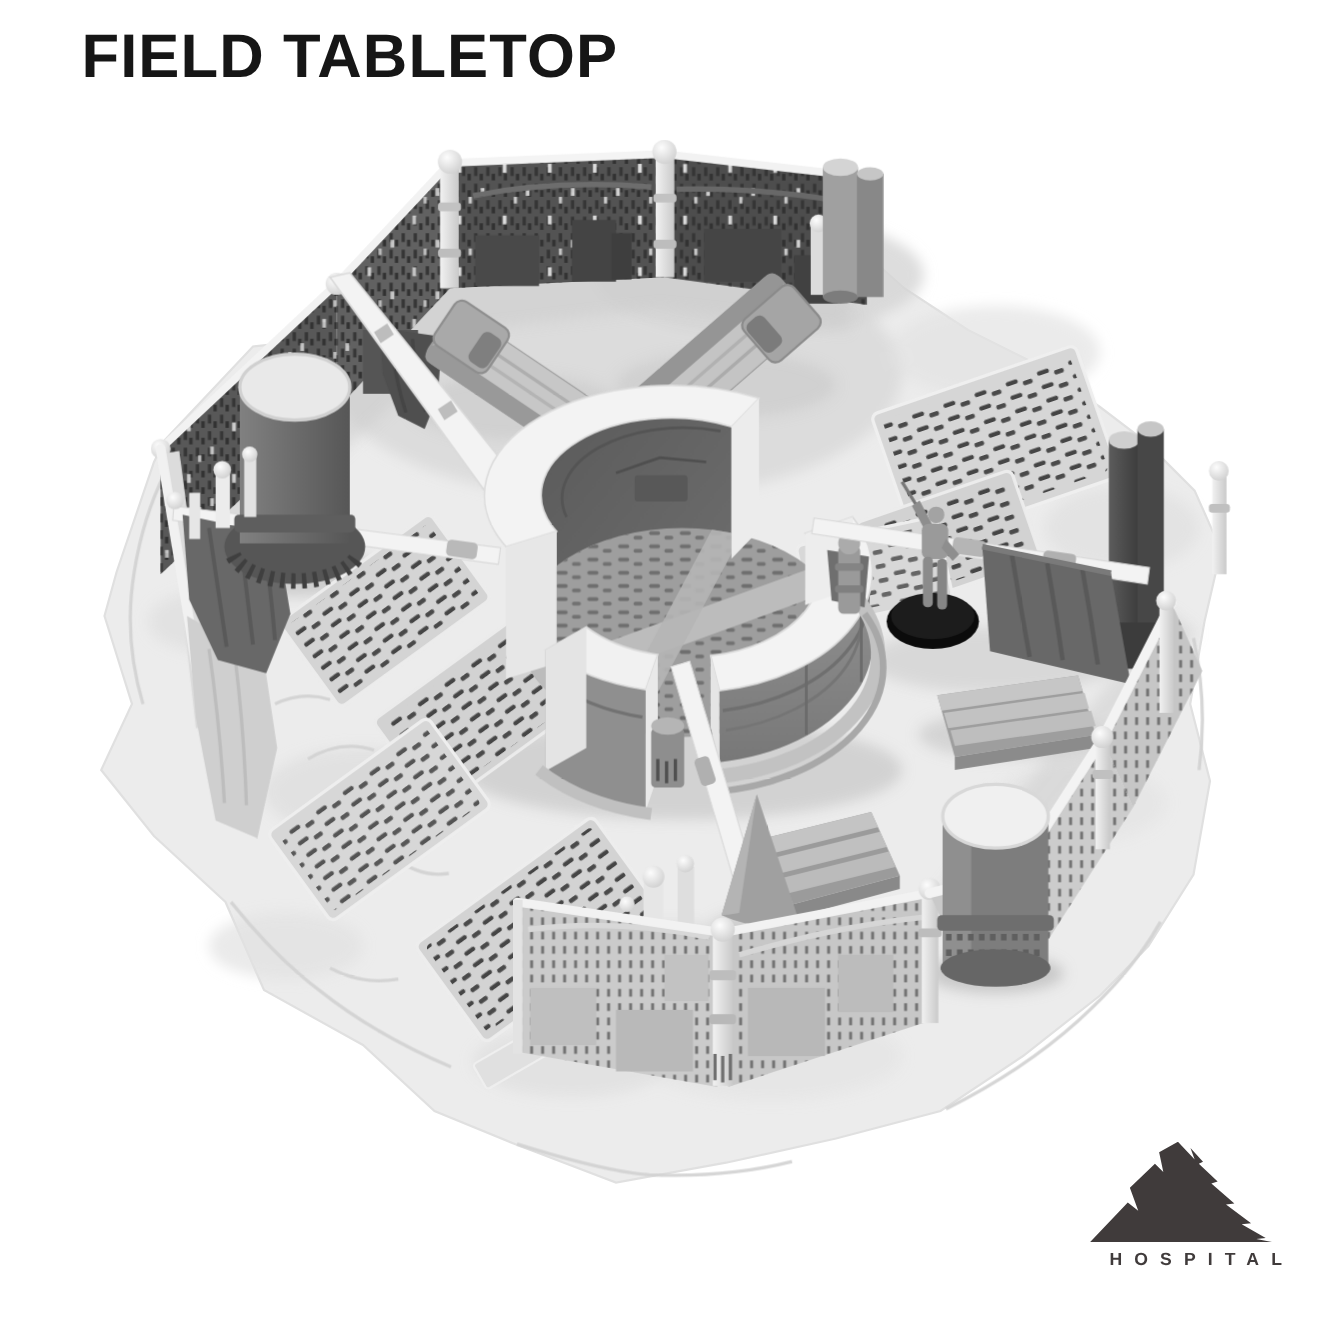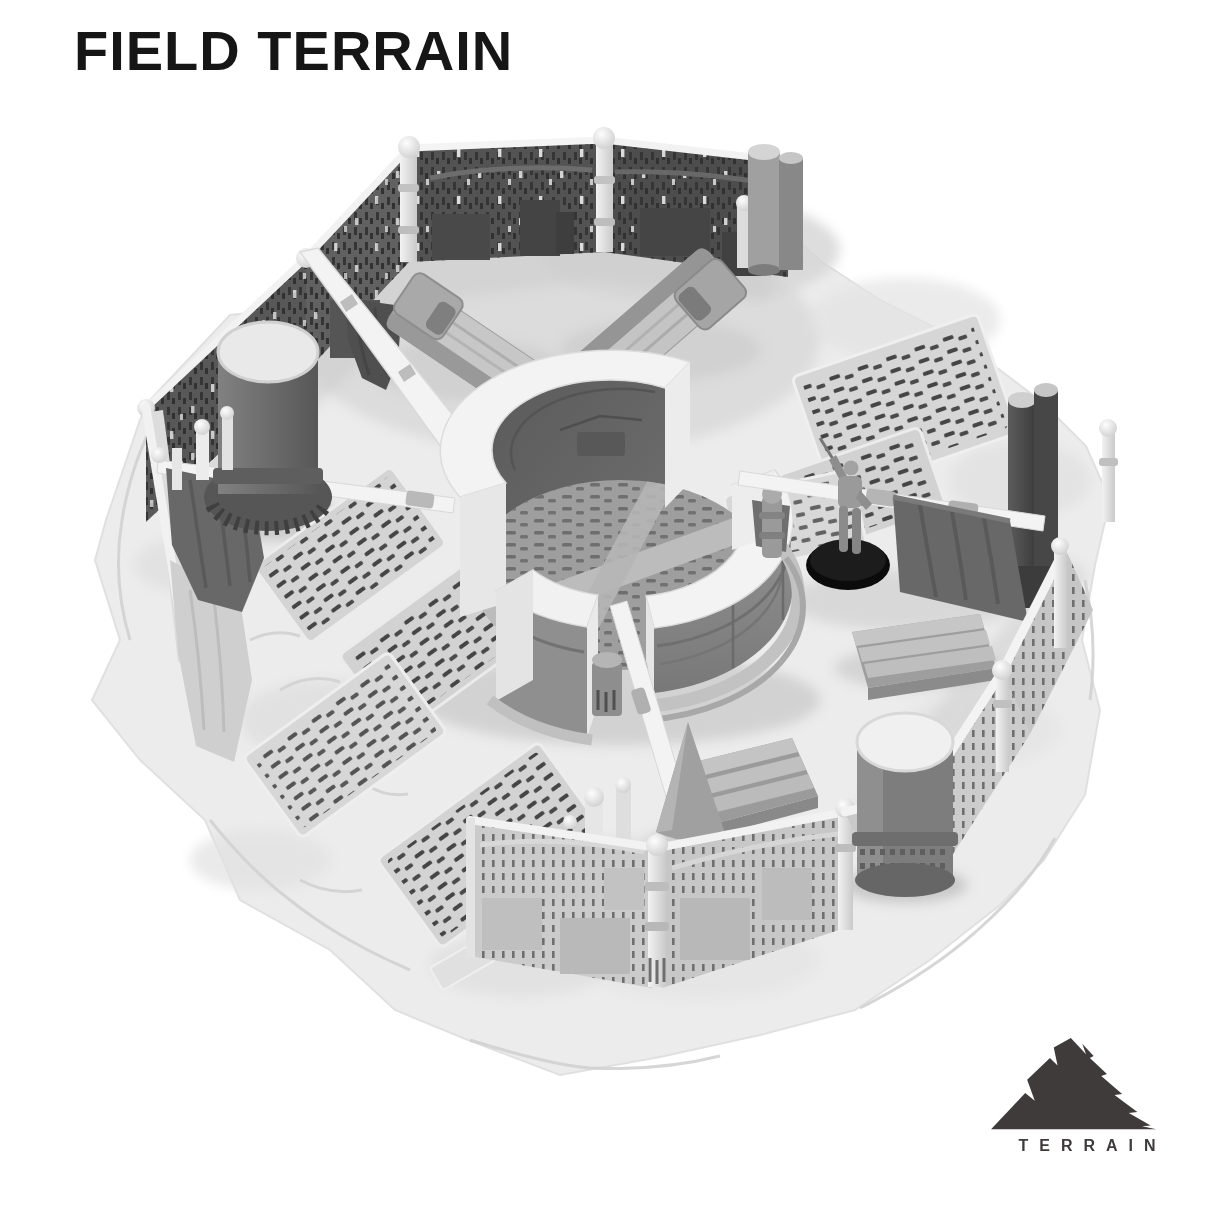--- a/index.html
+++ b/index.html
@@ -14,21 +14,21 @@
         color:var(--brand_logo-color,#403b3b);}
   .logo .mtn{display:block;margin:0 auto;}
   .logo .brand{font-size:31px;font-weight:700;letter-spacing:2.5px;line-height:1.05;}
   .logo .sub{font-size:16px;font-weight:700;letter-spacing:11px;margin-top:4px;text-indent:11px;}
 </style>
 </head>
 <body>
 
 <div class="stage">
 
-  <div class="title">FIELD TERRAIN</div>
+  <div class="title">FIELD TABLETOP</div>
 
   <svg class="render" width="1214" height="1214" viewBox="0 0 1214 1214" role="img">
     <defs>
       <radialGradient id="ballG" cx="38%" cy="32%" r="75%">
         <stop offset="0" stop-color="#fdfdfd"></stop>
           <stop offset="1" stop-color="#cfcfcf"></stop>
       </radialGradient>
       <linearGradient id="colG" x1="0" y1="0" x2="1" y2="0">
         <stop offset="0" stop-color="#f2f2f2"></stop>
           <stop offset="1" stop-color="#cacaca"></stop>
@@ -454,16 +454,16 @@
       <ellipse cx="905" cy="880" rx="50" ry="17" fill="#666666"></ellipse>
       <rect x="852" y="832" width="106" height="14" rx="4" fill="#6e6e6e"></rect>
       <ellipse cx="905" cy="742" rx="48" ry="29" fill="#f0f0f0" stroke="#d8d8d8" stroke-width="3"></ellipse>
     </g>
   </svg>
 
   <div class="logo">
     <svg class="mtn" width="200" height="95" viewBox="0 0 210 100">
       <path fill="currentColor" d="M4 96 L40 58 L50 66 L42 44 L66 21 L74 29 L70 10 L88 0 L104 17 L100 6 L112 19 L108 21 L126 38 L120 40 L142 59 L134 60 L158 78 L149 79 L172 92 L163 93 L178 96 Z"></path>
     </svg>
-    <div class="sub">TERRAIN</div>
+    <div class="sub">HOSPITAL</div>
   </div>
 
 </div>
 
 </body></html>

